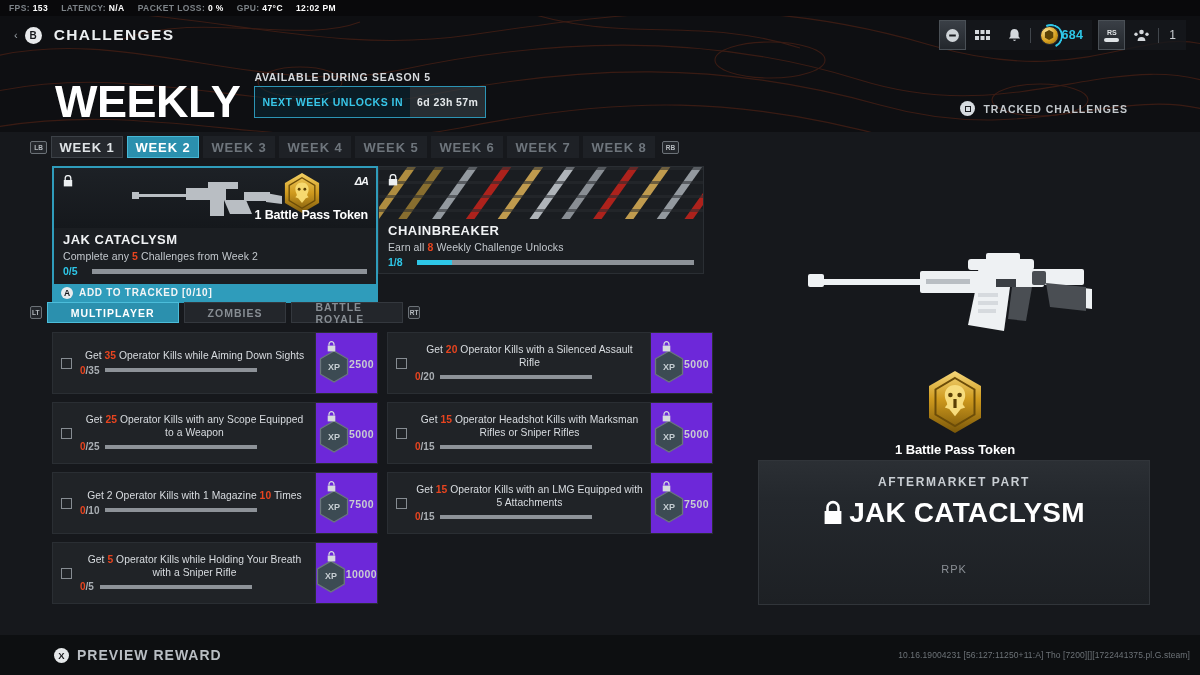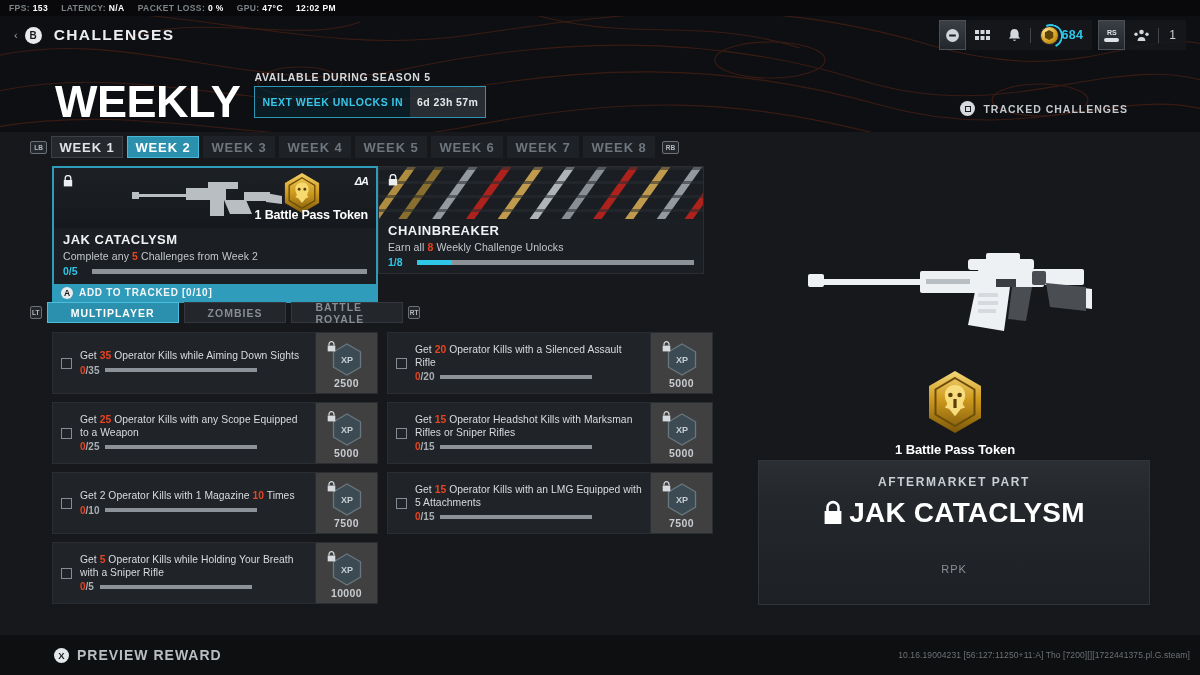--- a/index.html
+++ b/index.html
@@ -159,34 +159,34 @@
              display:flex; align-items:center; gap:5px; padding-left:30px; }
   .mtab {
     height:21px; padding:0 23px; display:flex; align-items:center; justify-content:center;
     font-size:10.5px; font-weight:bold; letter-spacing:1px; color:#878d93;
     background:#23262b; border:1px solid #34383e;
   }
   .mtab.active { color:#fff; background:#2b90ae; border-color:#4cbdda; }
 
   
   .chgrid { position:absolute; top:332px; left:52px; width:665px; z-index:22;
-            display:grid; grid-template-columns:326px 326px; gap:8px 9px; align-content:start; }
+            display:grid; grid-template-columns:326px 326px; gap:8px 9px; align-content:start;text-align:center; }
   .chrow { background:#202327; border:1px solid #2a2e33; display:flex; height:62px; }
   .ch-main { flex:1; display:flex; align-items:center; padding:0 6px 0 8px; gap:8px; min-width:0; }
   .cbox { width:11px; height:11px; border:1.5px solid #868c92; background:transparent; flex:none; }
   .ch-col { flex:1; min-width:0; }
   .ch-tx { font-size:10.3px; line-height:12.6px; color:#d8dce0; letter-spacing:.05px; }
   .ch-tx b { color:#e8441f; font-weight:bold; }
   .ch-p { display:flex; align-items:center; gap:6px; margin-top:2px; }
   .ch-frac { font-size:10px; font-weight:bold; color:#a9aeb3; white-space:nowrap; }
   .ch-frac em { color:#e8441f; font-style:normal; }
   .ch-bar { width:152px; height:4px; background:#8d9298; }
   .ch-rw {
-    width:62px; background:#404040; border-left:1px solid #2a2e33;
-    display:flex; flex-direction:column; align-items:center; justify-content:center; gap:0; position:relative;
+    width:62px; background:#6d28d9; border-left:1px solid #2a2e33;
+    display:flex; flex-direction:row; align-items:center; justify-content:center; gap:0; position:relative;
     flex:none;
   }
   .rw-lock { position:absolute; top:5px; left:11px; }
   .xp-hex { width:30px; height:33px; margin-top:6px; }
   .xp-amt { font-size:10.5px; font-weight:bold; color:#c8ccd0; letter-spacing:.4px; margin-top:1px; }
 
   
   .preview { position:absolute; top:150px; left:730px; width:450px; height:470px; z-index:22; }
   .gun-big { position:absolute; left:70px; top:85px; width:300px; height:115px; }
   .tok-big { position:absolute; left:50%; top:220px; transform:translateX(-50%); width:58px; height:64px; }

